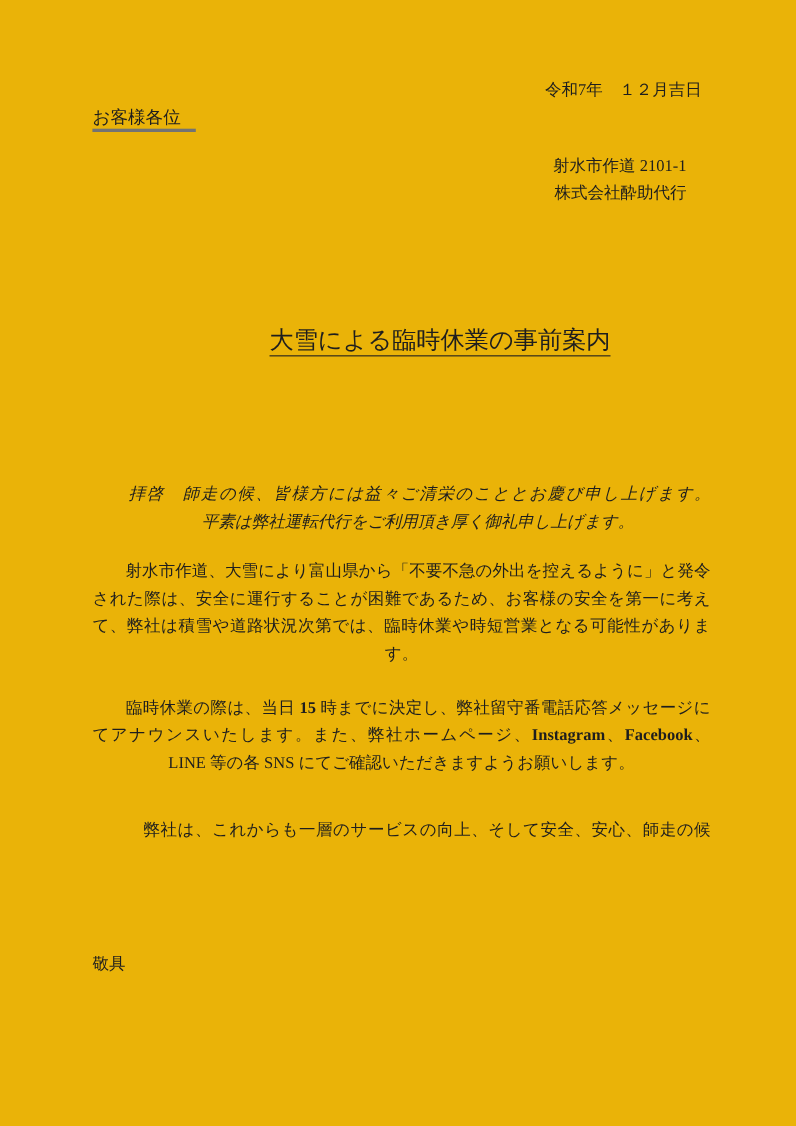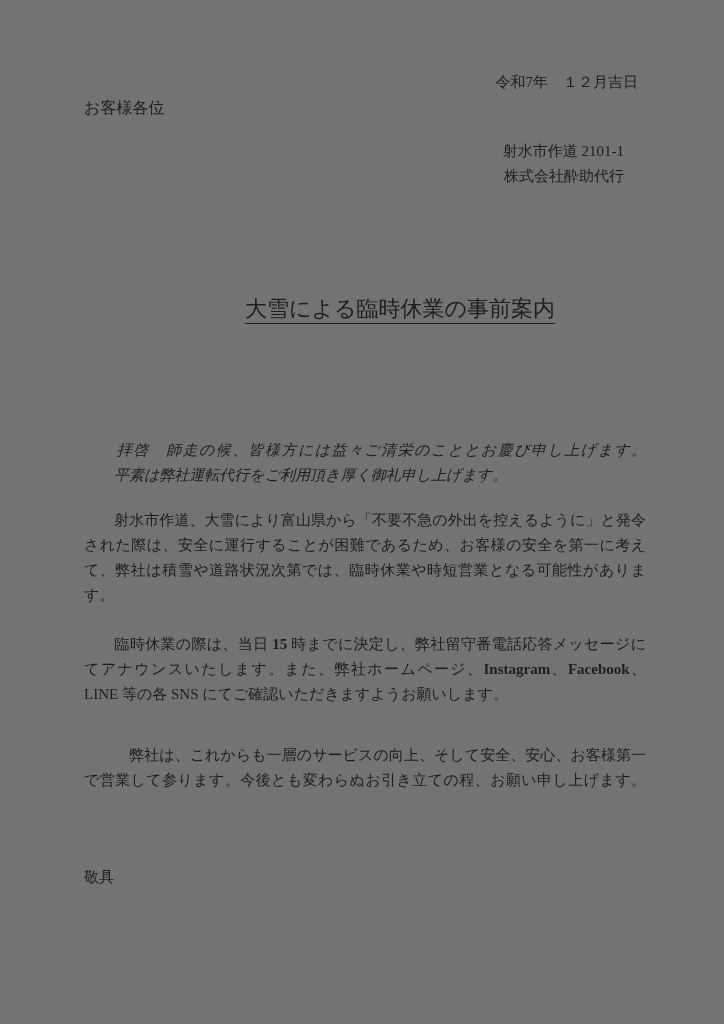--- a/index.html
+++ b/index.html
@@ -10,21 +10,21 @@
   body {
     width: 724px;
     height: 1024px;
     font-family: "Liberation Serif", "DejaVu Serif", serif;
     color: #1e1e1e;
   }
   .page {
     position: relative;
     width: 724px;
     height: 1024px;
-    background: #737373;
+    background: #eab308;
     overflow: hidden;
   }
   .date {
     position: absolute;
     top: 70px;
     left: 84px;
     width: 562px;
     box-sizing: border-box;
     text-align: right;
     padding-right: 8px;
@@ -71,21 +71,21 @@
     padding-bottom: 2px;
   }
   .letter-body {
     position: absolute;
     top: 438px;
     left: 84px;
     width: 562px;
     font-size: 15px;
     line-height: 25px;
   }
-  .line { text-align: left; }
+  .line { text-align: center; }
   .line.j {
     text-align: justify;
     text-align-last: justify;
   }
   .bold { font-weight: bold; }
   .para-0 { margin-bottom: 20px; font-style: italic; }
   .para-1 { margin-bottom: 24px; }
   .para-2 { margin-bottom: 36px; }
   .closing {
     position: absolute;
@@ -129,20 +129,19 @@
         <div class="line j"><span>された際は、安全に運行することが困難であるため、お客様の安全を第一に考え</span></div>
         <div class="line j"><span>て、弊社は積雪や道路状況次第では、臨時休業や時短営業となる可能性がありま</span></div>
         <div class="line"><span>す。</span></div>
       </div>
       <div class="paragraph para-2">
         <div class="line j"><span>　　臨時休業の際は、当日 </span><span class="bold">15</span><span> 時までに決定し、弊社留守番電話応答メッセージに</span></div>
         <div class="line j"><span>てアナウンスいたします。また、弊社ホームページ、</span><span class="bold">Instagram</span><span>、</span><span class="bold">Facebook</span><span>、</span></div>
         <div class="line"><span>LINE 等の各 SNS にてご確認いただきますようお願いします。</span></div>
       </div>
       <div class="paragraph para-3">
-        <div class="line j"><span>　　　弊社は、これからも一層のサービスの向上、そして安全、安心、お客様第一</span></div>
-        <div class="line j"><span>で営業して参ります。今後とも変わらぬお引き立ての程、お願い申し上げます。</span></div>
+        <div class="line j"><span>　　　弊社は、これからも一層のサービスの向上、そして安全、安心、師走の候</span></div>
       </div>
     </div>
 
   <div class="closing">敬具</div>
 
 </div>
 
 </body></html>

